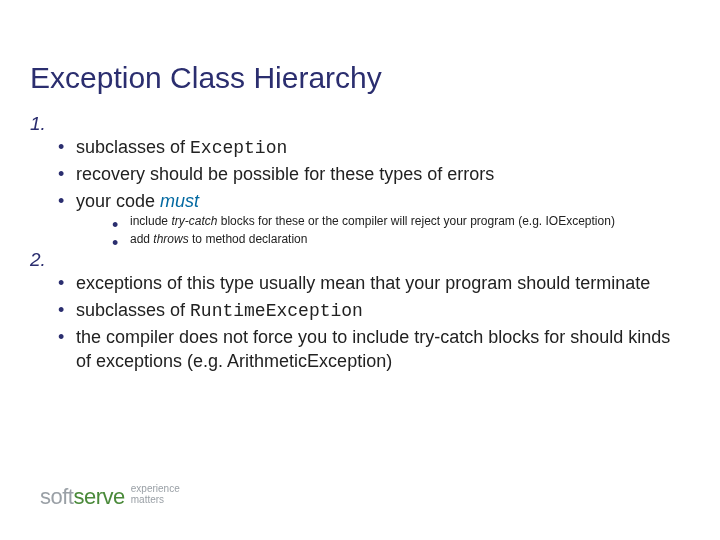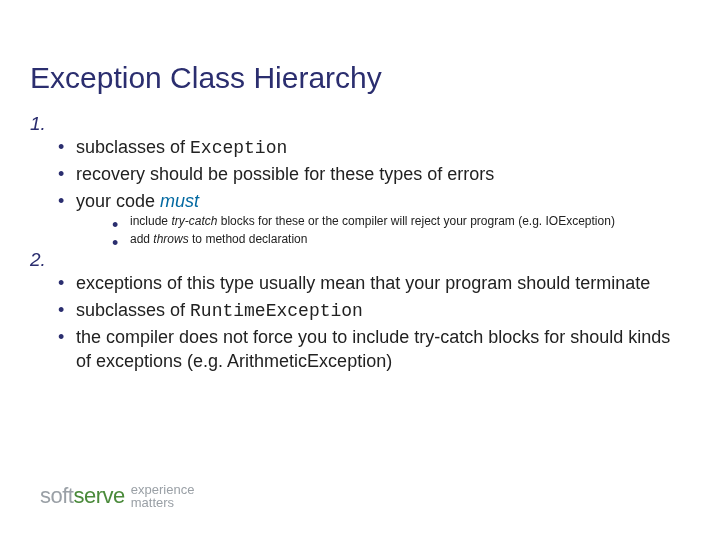--- a/index.html
+++ b/index.html
@@ -97,21 +97,21 @@
     margin-left: 12px;
   }
   .logo-main {
     font-size: 22px;
     font-weight: 400;
     letter-spacing: -0.5px;
   }
   .logo-soft { color: #9aa0a6; }
   .logo-serve { color: #4a8a3a; font-weight: 500; }
   .logo-tag {
-    font-size: 13px;
+    font-size: 10px;
     color: #9aa0a6;
     line-height: 1.05;
   }
 </style>
 </head>
 <body>
 
 <div class="slide">
   <h1 class="title">Exception Class Hierarchy</h1>
 

